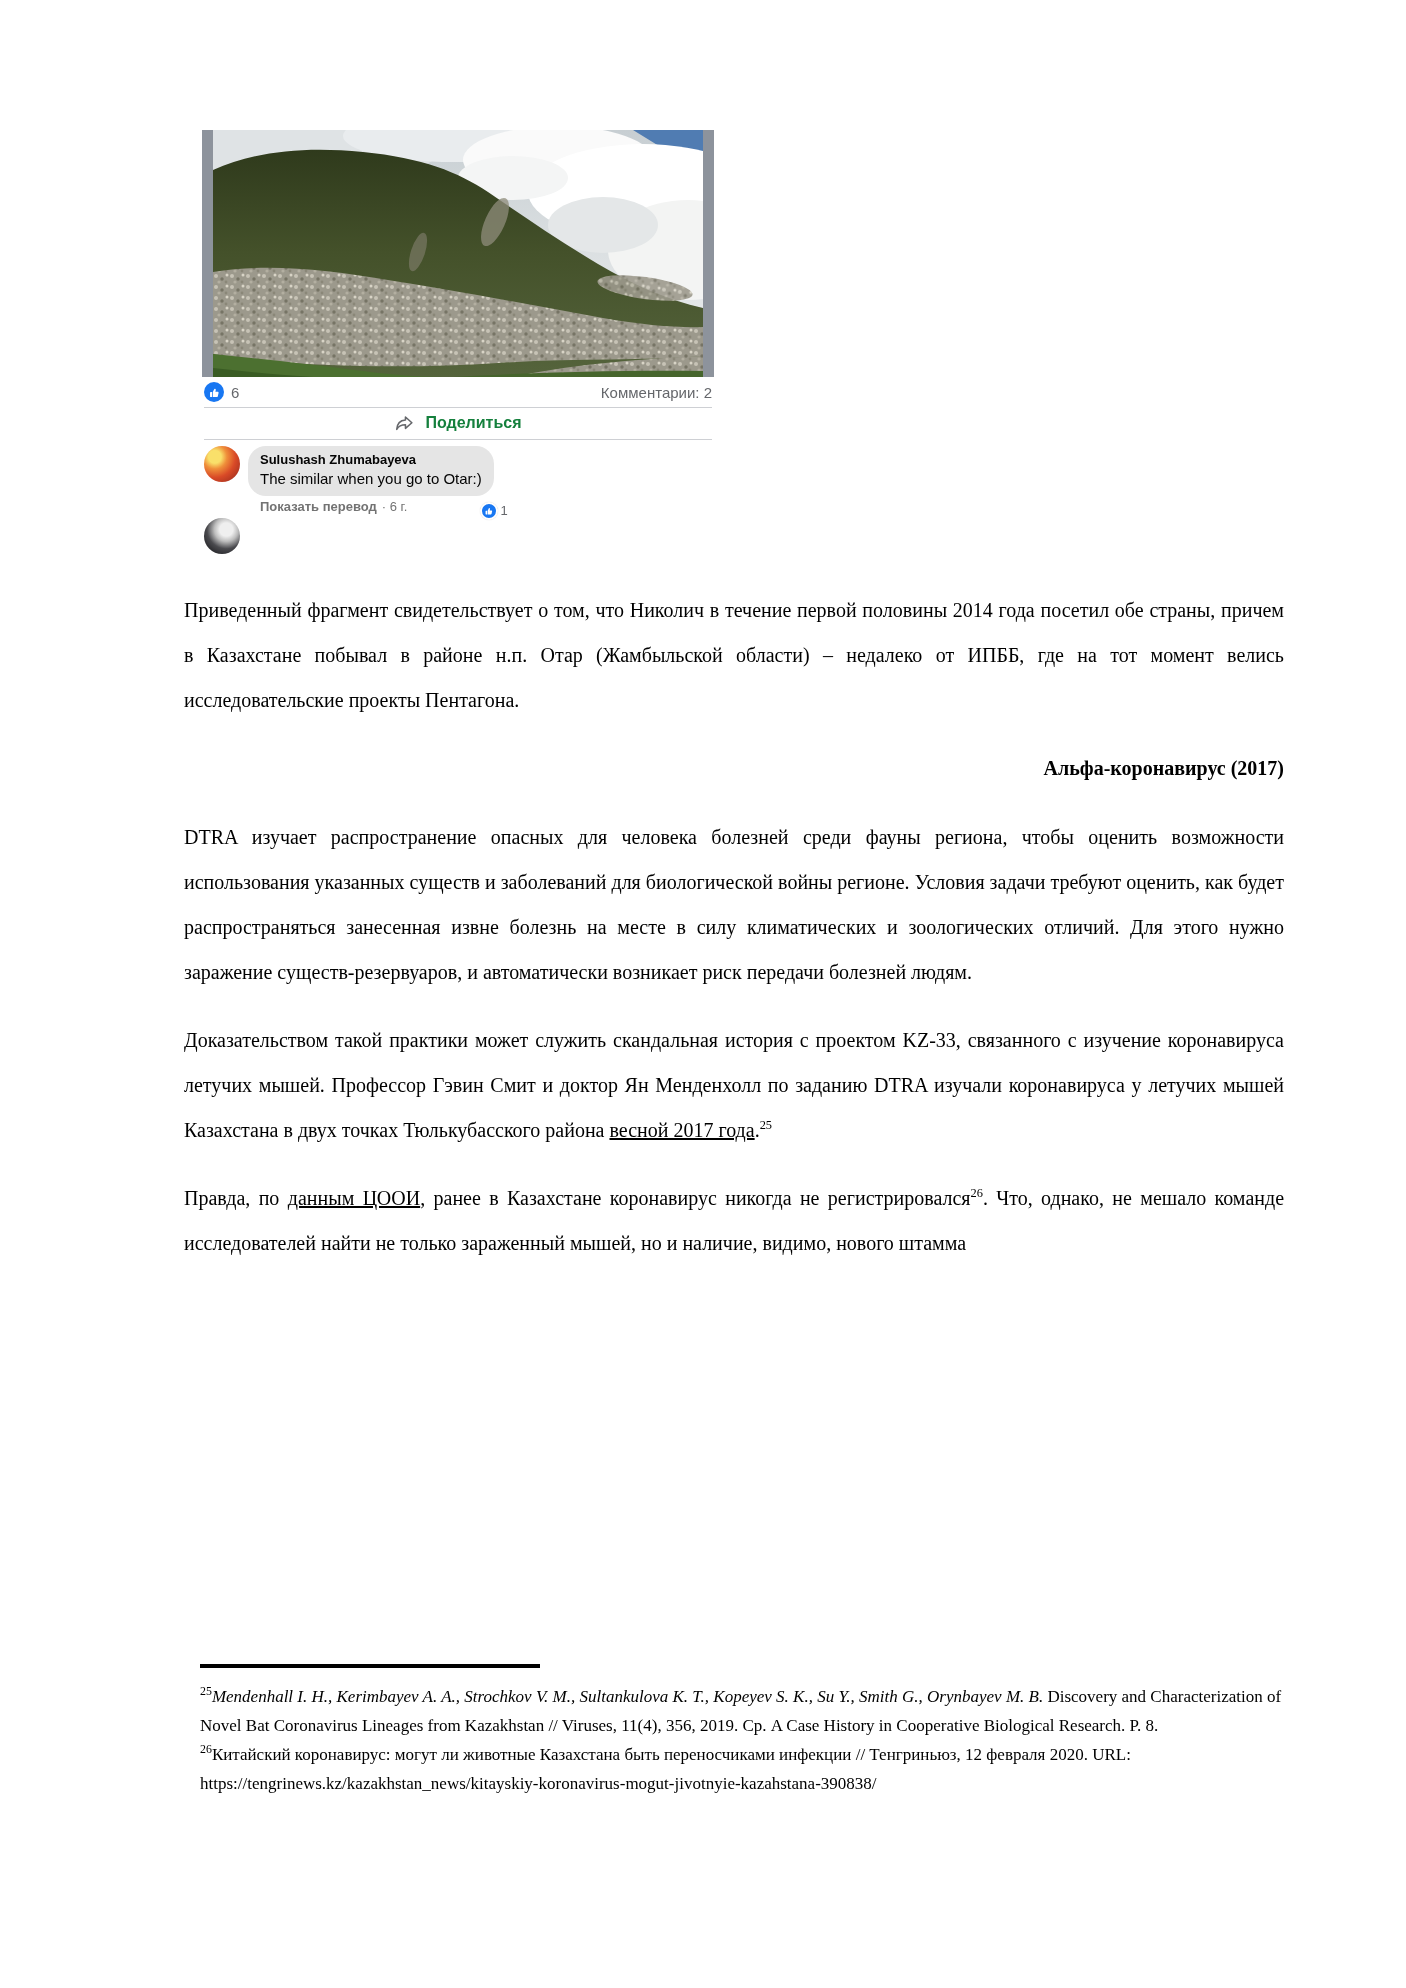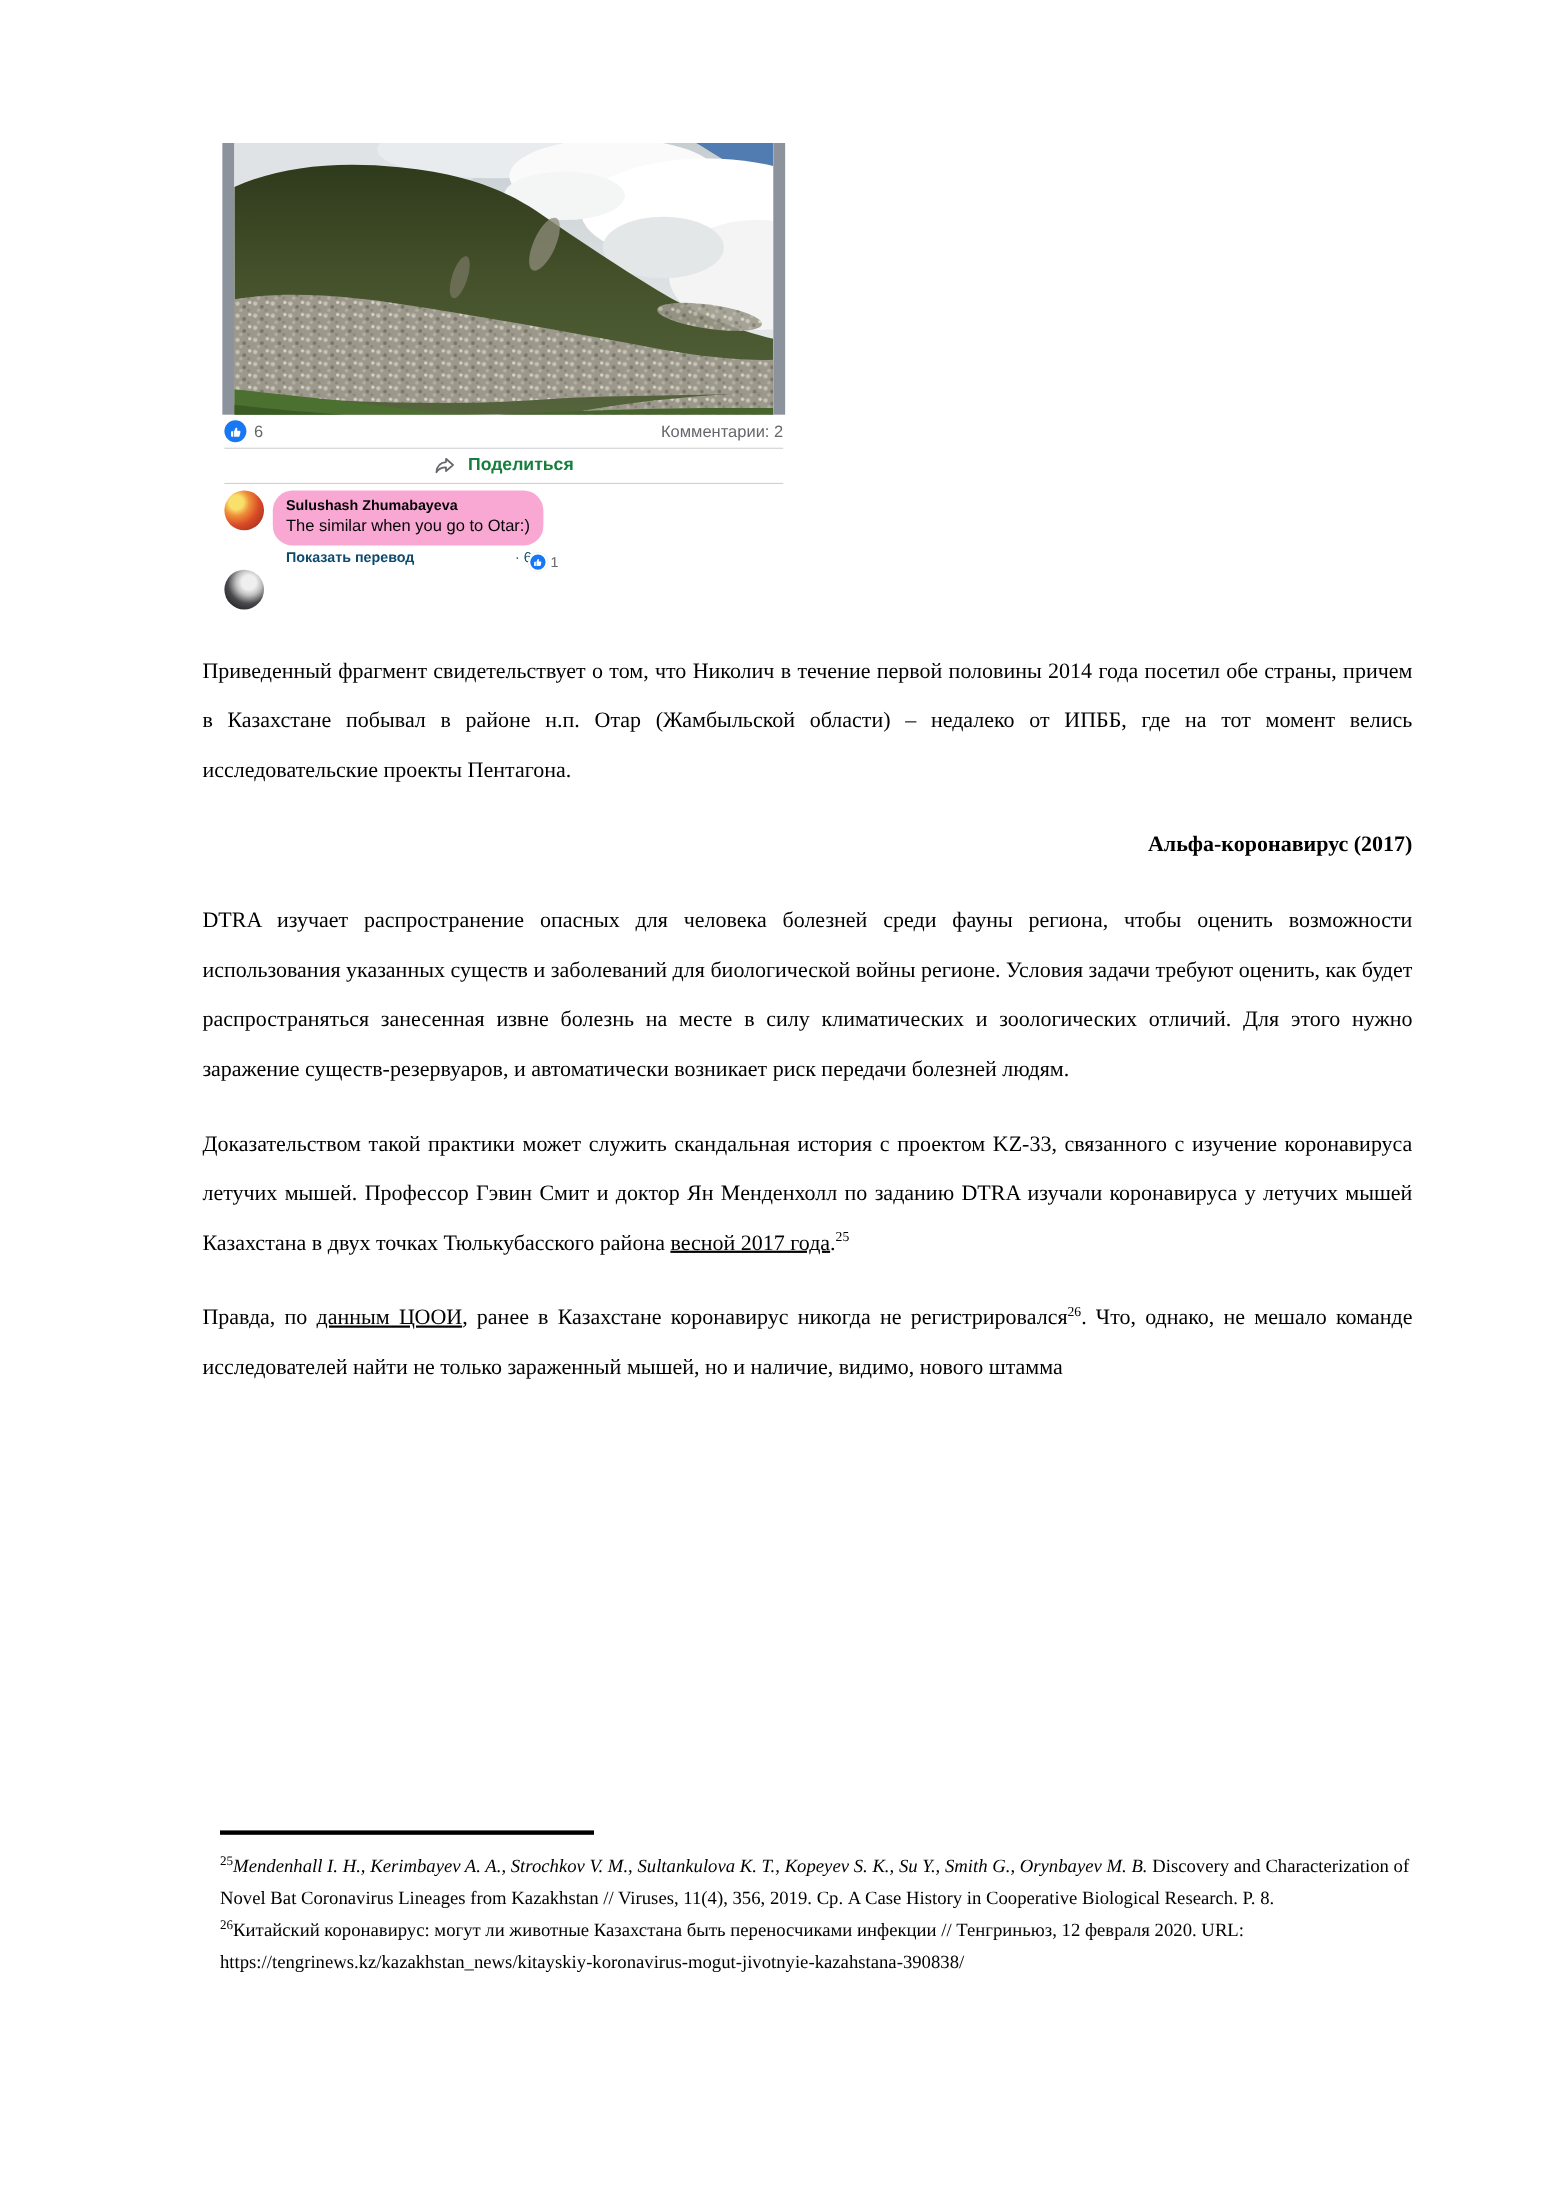--- a/index.html
+++ b/index.html
@@ -53,28 +53,28 @@
   .fb-comments { padding: 6px 0 0 2px; }
   .fb-comment { display: flex; align-items: flex-start; margin-bottom: 4px; }
   .fb-avatar {
     width: 36px; height: 36px; border-radius: 50%; margin-right: 8px; flex: none;
   }
   .avatar-a1 { background: radial-gradient(circle at 30% 30%, #f9e06a 0 18%, #ef8f3a 34%, #d94a27 58%, #a83220 85%); }
   .avatar-a2 { background: radial-gradient(circle at 62% 32%, #efefef 0 20%, #bdbdbd 36%, #4a4a4e 58%, #1d1d20 88%); }
 
   .fb-bubble {
     position: relative;
-    background: #f9a8d4; border-radius: 18px;
+    background: #e5e5e5; border-radius: 18px;
     padding: 6px 12px 7px 12px;
     max-width: 340px;
   }
   .fb-author { font-size: 13px; font-weight: 700; line-height: 1.3; white-space: nowrap; }
   .fb-comment-text { font-size: 15px; line-height: 1.32; white-space: nowrap; }
   .fb-meta {
-    margin: 3px 0 0 12px; font-size: 13px; color: #0c4a6e; display: flex; gap: 5px; justify-content: space-between;
+    margin: 3px 0 0 12px; font-size: 13px; color: #737373; display: flex; gap: 5px;
   }
   .fb-meta .translate { font-weight: 700; cursor: pointer; }
 
   .mini-badge {
     position: absolute; right: -14px; bottom: -24px;
     display: flex; align-items: center; gap: 3px;
   }
   .mini-like {
     width: 18px; height: 18px; border-radius: 50%;
     background: #1877F2; border: 2px solid #fff;

